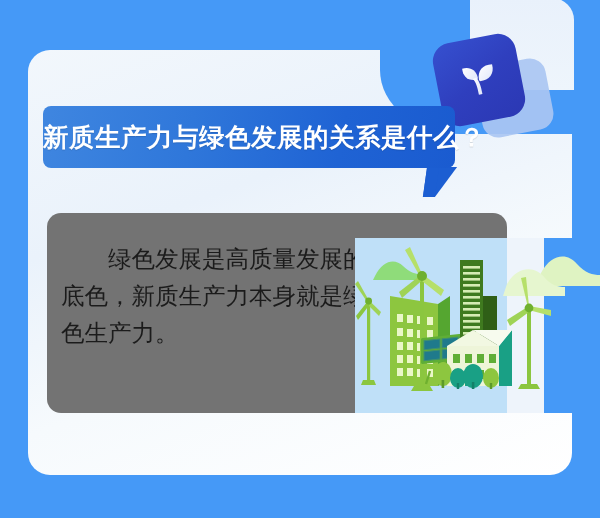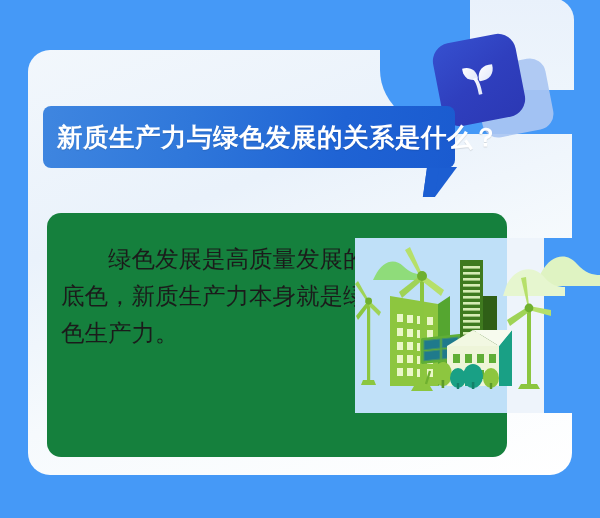--- a/index.html
+++ b/index.html
@@ -95,21 +95,20 @@
     border-radius: 8px;
     background: linear-gradient(100deg, #3f86e0 0%, #2f77da 36%, #1f63d4 72%, #1a5bd0 100%);
     display: flex;
     align-items: center;
   }
   .title-text {
     color: #ffffff;
     font-size: 25.5px;
     font-weight: bold;
     letter-spacing: 0.5px;
-    padding-left: 14px;
     white-space: nowrap;
     text-shadow: 0 1px 1px rgba(0,0,0,.12);
   }
   .bubble-tail {
     position: absolute;
     left: 425px;
     top: 167px;
     width: 0; height: 0;
     border-left: 12px solid #1c5ed2;
     border-right: 18px solid transparent;
@@ -117,23 +116,23 @@
     border-bottom: 0;
     transform: skewX(-8deg);
   }
 
   
   .content-card {
     position: absolute;
     left: 47px;
     top: 213px;
     width: 460px;
-    height: 244px;
+    height: 200px;
     border-radius: 14px;
-    background: #15803d;
+    background: #737373;
     overflow: hidden;
     text-decoration: underline;
   }
 
   .body-text {
     position: absolute;
     left: 14px;
     top: 28px;
     width: 320px;
     color: #1b1b1b;

